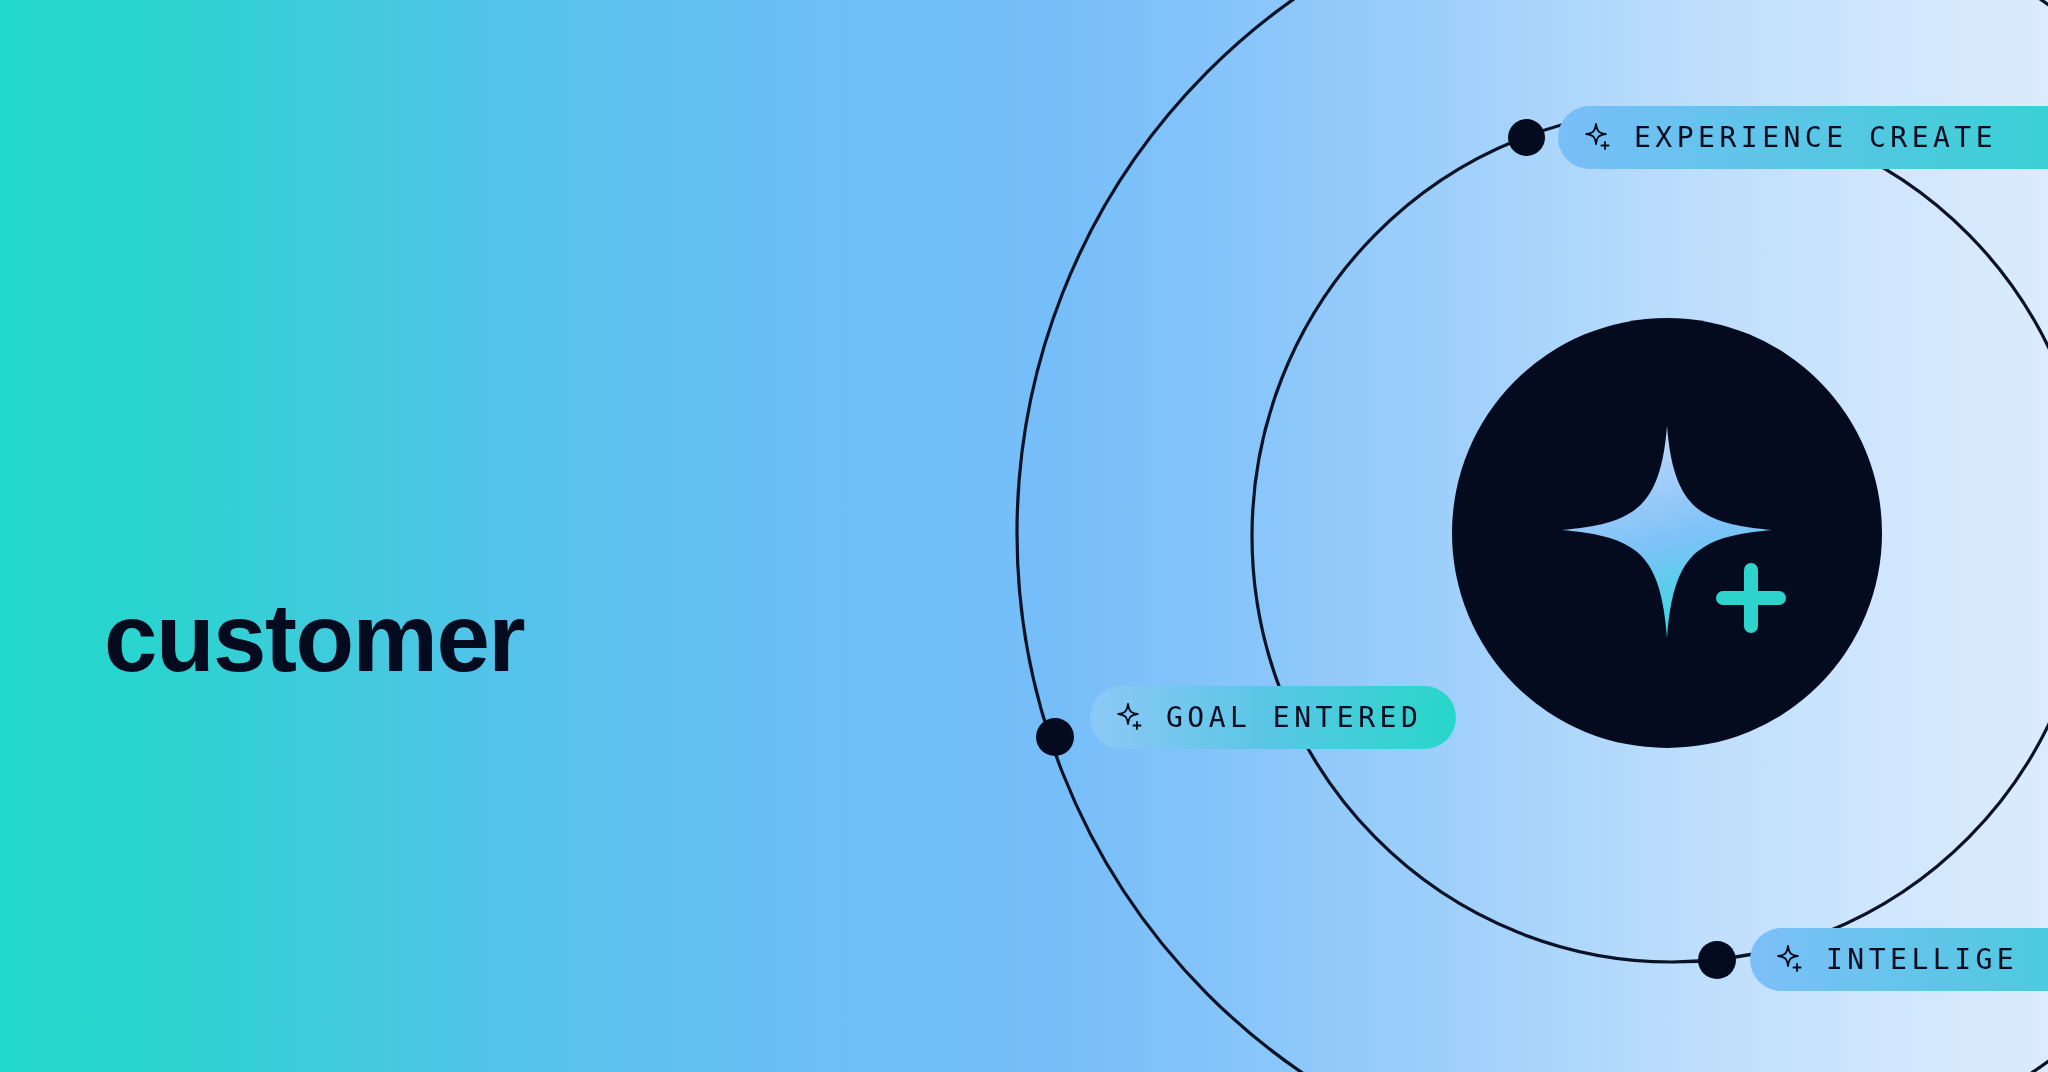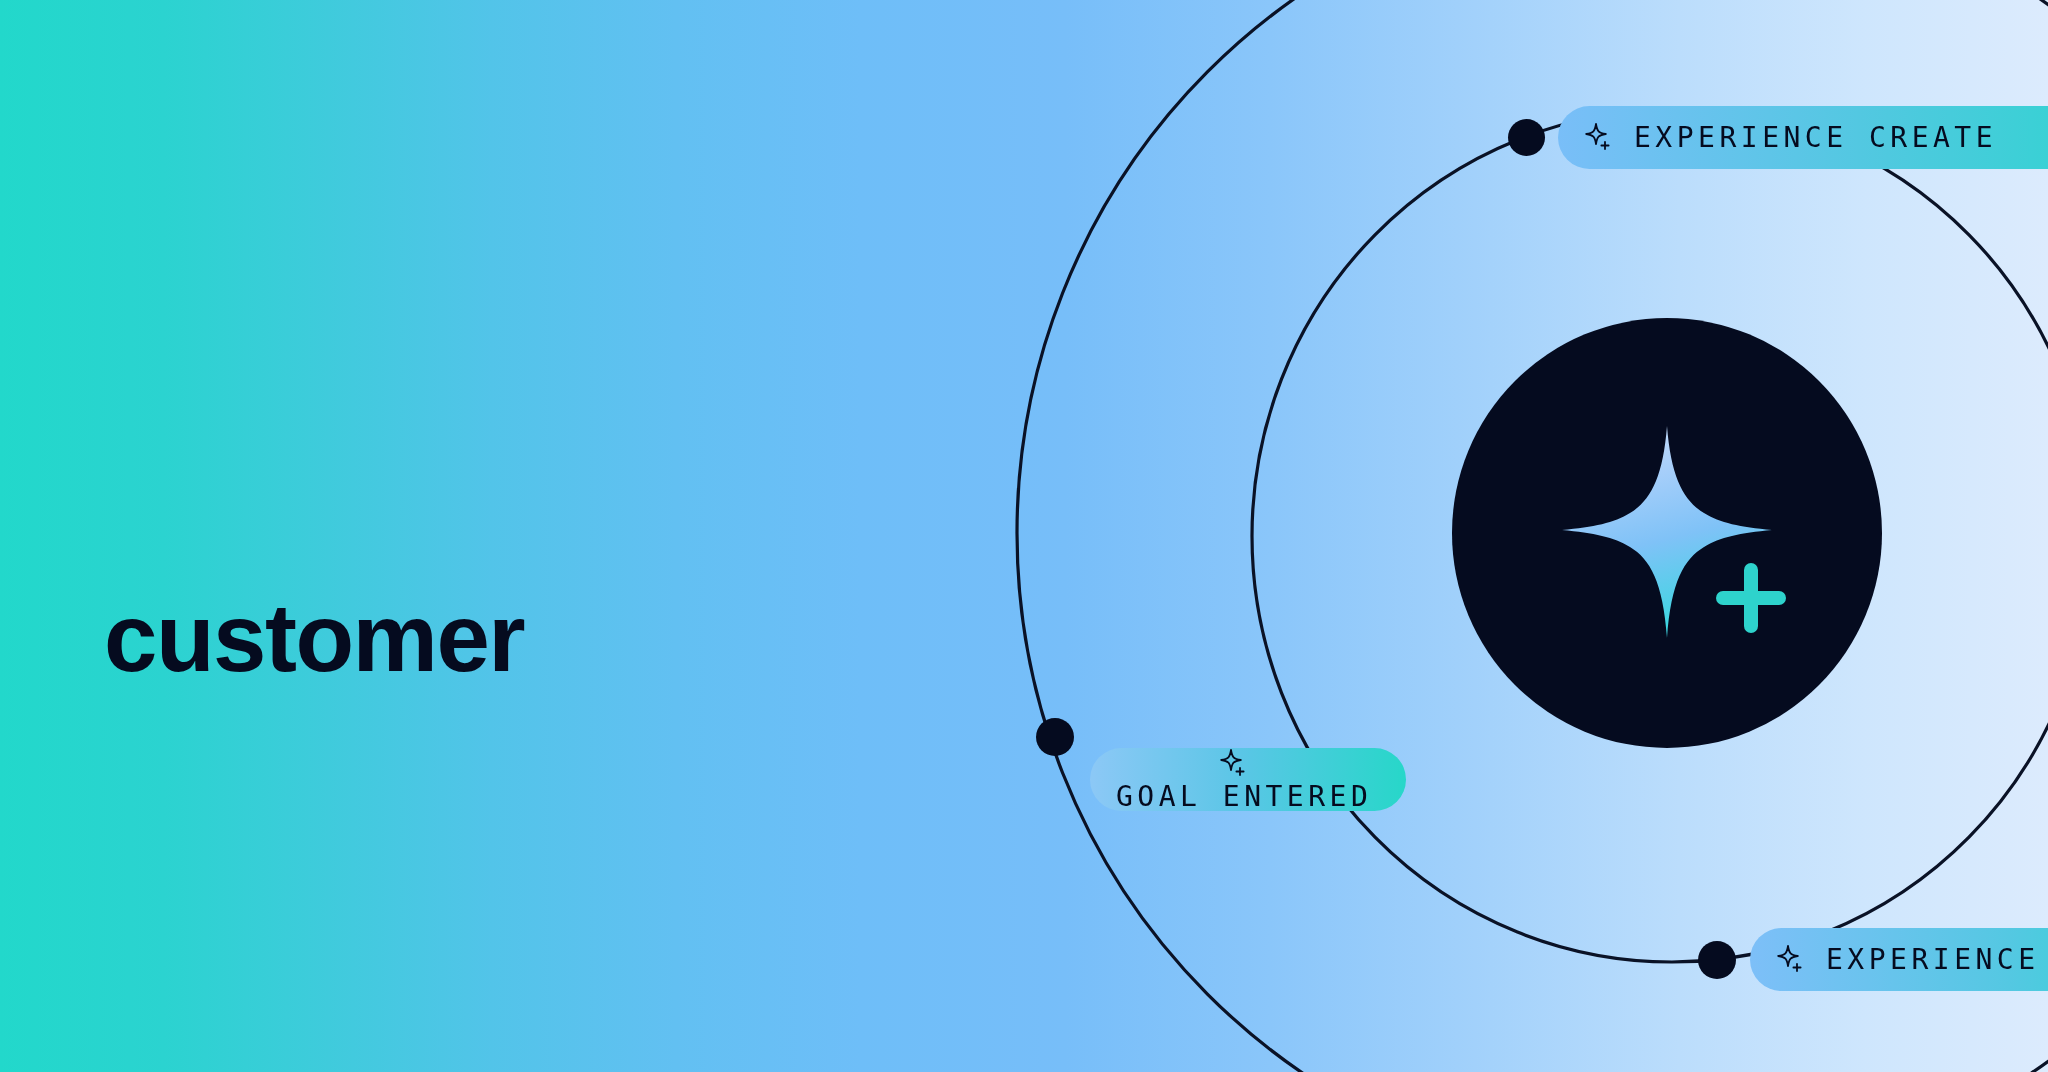--- a/index.html
+++ b/index.html
@@ -77,23 +77,22 @@
   }
   .pill .pill-icon { flex:0 0 auto; margin-right:20px; display:block; }
   .pill .pill-label { display:block; }
 
   #pill-experience {
     left:1558px; top:106px;
     width:600px;
     background:linear-gradient(90deg,#79BEF8 0%, #4FC9DF 55%, #2BD6CE 100%);
   }
   #pill-goal {
-    left:1090px; top:748px;
+    left:1090px; top:686px;
     background:linear-gradient(90deg,#8CC8F6 0%, #5AC6E6 48%, #27D7C9 100%);
-    flex-direction:column;
   }
   #pill-intelligent {
     left:1750px; top:928px;
     width:400px;
     background:linear-gradient(90deg,#7DBFF8 0%, #54C8E2 65%, #35D4D3 100%);
   }
 
   
   .node-dot {
     position:absolute;
@@ -176,16 +175,16 @@
   </div>
 
   <div id="pill-intelligent" class="pill">
     <svg class="pill-icon" width="30" height="32" viewBox="0 0 30 32">
       <path d="M12 2 C13.1 9.2 14.6 10.9 21.8 12 C14.6 13.1 13.1 14.8 12 22 C10.9 14.8 9.4 13.1 2.2 12 C9.4 10.9 10.9 9.2 12 2 Z" fill="none" stroke="#050B1F" stroke-width="1.8" stroke-linejoin="round"></path>
       <g fill="#050B1F">
         <rect x="20.1" y="19" width="1.8" height="9" rx="0.9"></rect>
         <rect x="16.5" y="22.6" width="9" height="1.8" rx="0.9"></rect>
       </g>
     </svg>
-    <span class="pill-label">EXPERIENCE</span>
+    <span class="pill-label">INTELLIGE</span>
   </div>
 
 </div>
 
 </body></html>

